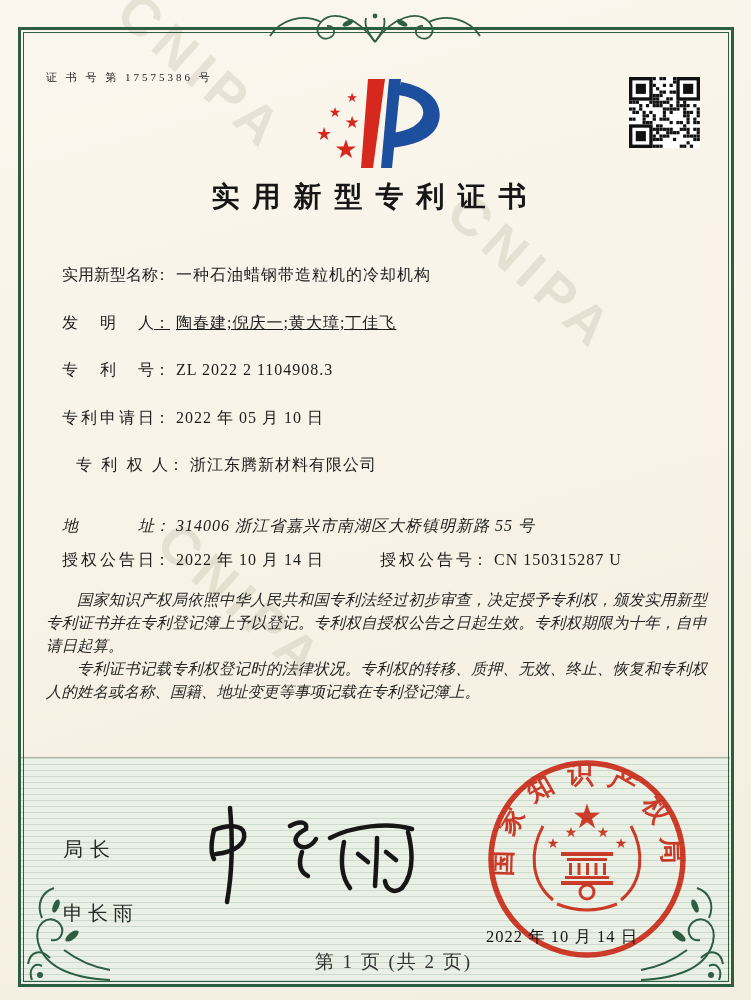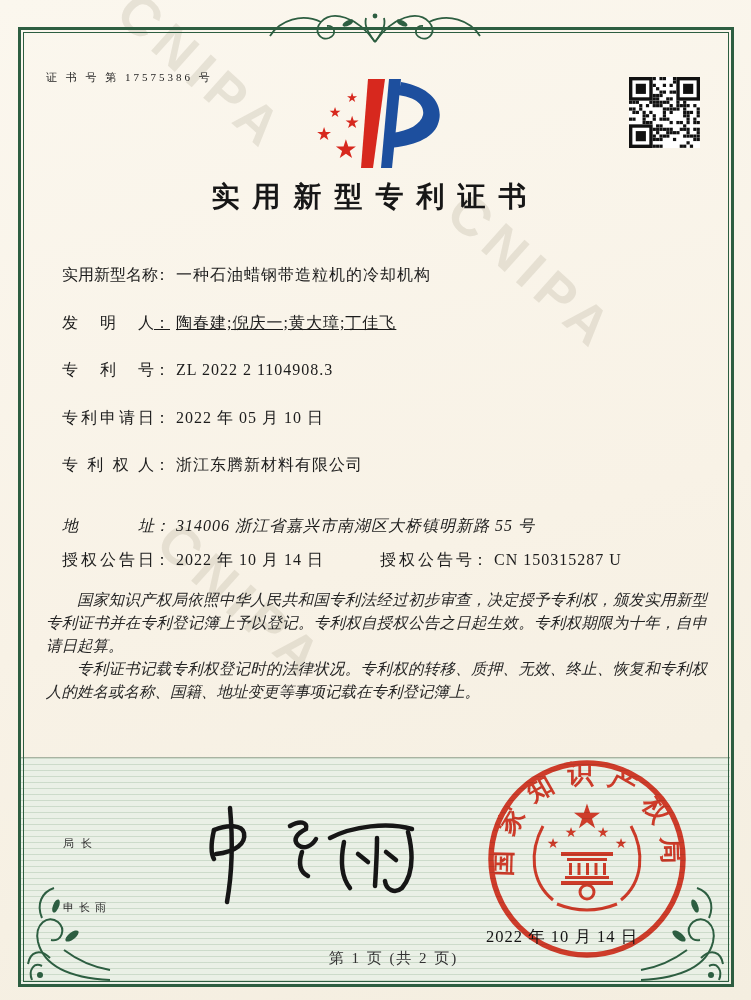--- a/index.html
+++ b/index.html
@@ -30,29 +30,29 @@
   .frow{position:absolute;left:62px;font-size:16px;color:#1c1c1c;white-space:nowrap;}
   .flabel{display:inline-block;width:92px;text-align:justify;text-align-last:justify;vertical-align:bottom;}
   .fval{margin-left:6px;letter-spacing:1px;}
   .grp2{margin-left:56px;}
   
   .bodytext{position:absolute;left:46px;right:44px;top:588px;font-size:15.5px;
             line-height:23px;color:#262626;text-align:justify;font-style:italic;}
   .bodytext p{margin:0;text-indent:2em;}
   
   .signer{position:absolute;left:63px;font-family:"Liberation Sans","DejaVu Sans",sans-serif;
-          font-size:11px;color:#2a2a2a;letter-spacing:7px;}
+          font-size:20px;color:#2a2a2a;letter-spacing:7px;}
   .signer.t{top:836px;}
   .signer.n{top:900px;letter-spacing:5px;}
   .signature{position:absolute;left:178px;top:796px;}
   .seal{position:absolute;left:484px;top:756px;opacity:.93;mix-blend-mode:multiply;}
   .seal-date{position:absolute;left:486px;top:926px;font-size:16.5px;color:#141414;
              letter-spacing:1px;white-space:nowrap;}
   .footer{position:absolute;left:3px;right:0;top:949px;text-align:center;
-          font-size:15px;letter-spacing:2px;color:#333;padding-left:33px;}
+          font-size:19px;letter-spacing:2px;color:#333;padding-left:33px;}
 </style>
 </head>
 <body>
 
 <div class="page">
 
   <span class="wm" style="left:100px;top:40px;">CNIPA</span>
   <span class="wm" style="left:430px;top:240px;">CNIPA</span>
   <span class="wm" style="left:140px;top:570px;">CNIPA</span>
 
@@ -270,21 +270,21 @@
   </div>
   <div class="frow" style="top:313px;text-decoration:underline;">
     <span class="flabel">发明人</span><span>：</span><span class="fval">陶春建;倪庆一;黄大璋;丁佳飞</span>
   </div>
   <div class="frow" style="top:360px;">
     <span class="flabel">专利号</span><span>：</span><span class="fval">ZL 2022 2 1104908.3</span>
   </div>
   <div class="frow" style="top:408px;">
     <span class="flabel">专利申请日</span><span>：</span><span class="fval">2022 年 05 月 10 日</span>
   </div>
-  <div class="frow" style="top:455px;">
+  <div class="frow" style="top:455px;margin-left:14px;">
     <span class="flabel">专利权人</span><span>：</span><span class="fval">浙江东腾新材料有限公司</span>
   </div>
   <div class="frow" style="top:516px;font-style:italic;">
     <span class="flabel">地址</span><span>：</span><span class="fval">314006 浙江省嘉兴市南湖区大桥镇明新路 55 号</span>
   </div>
   <div class="frow" style="top:550px;">
     <span class="flabel">授权公告日</span><span>：</span><span class="fval">2022 年 10 月 14 日</span><span class="grp2"><span class="flabel">授权公告号</span><span>：</span><span class="fval">CN 150315287 U</span></span>
   </div>
 
   <div class="bodytext">

